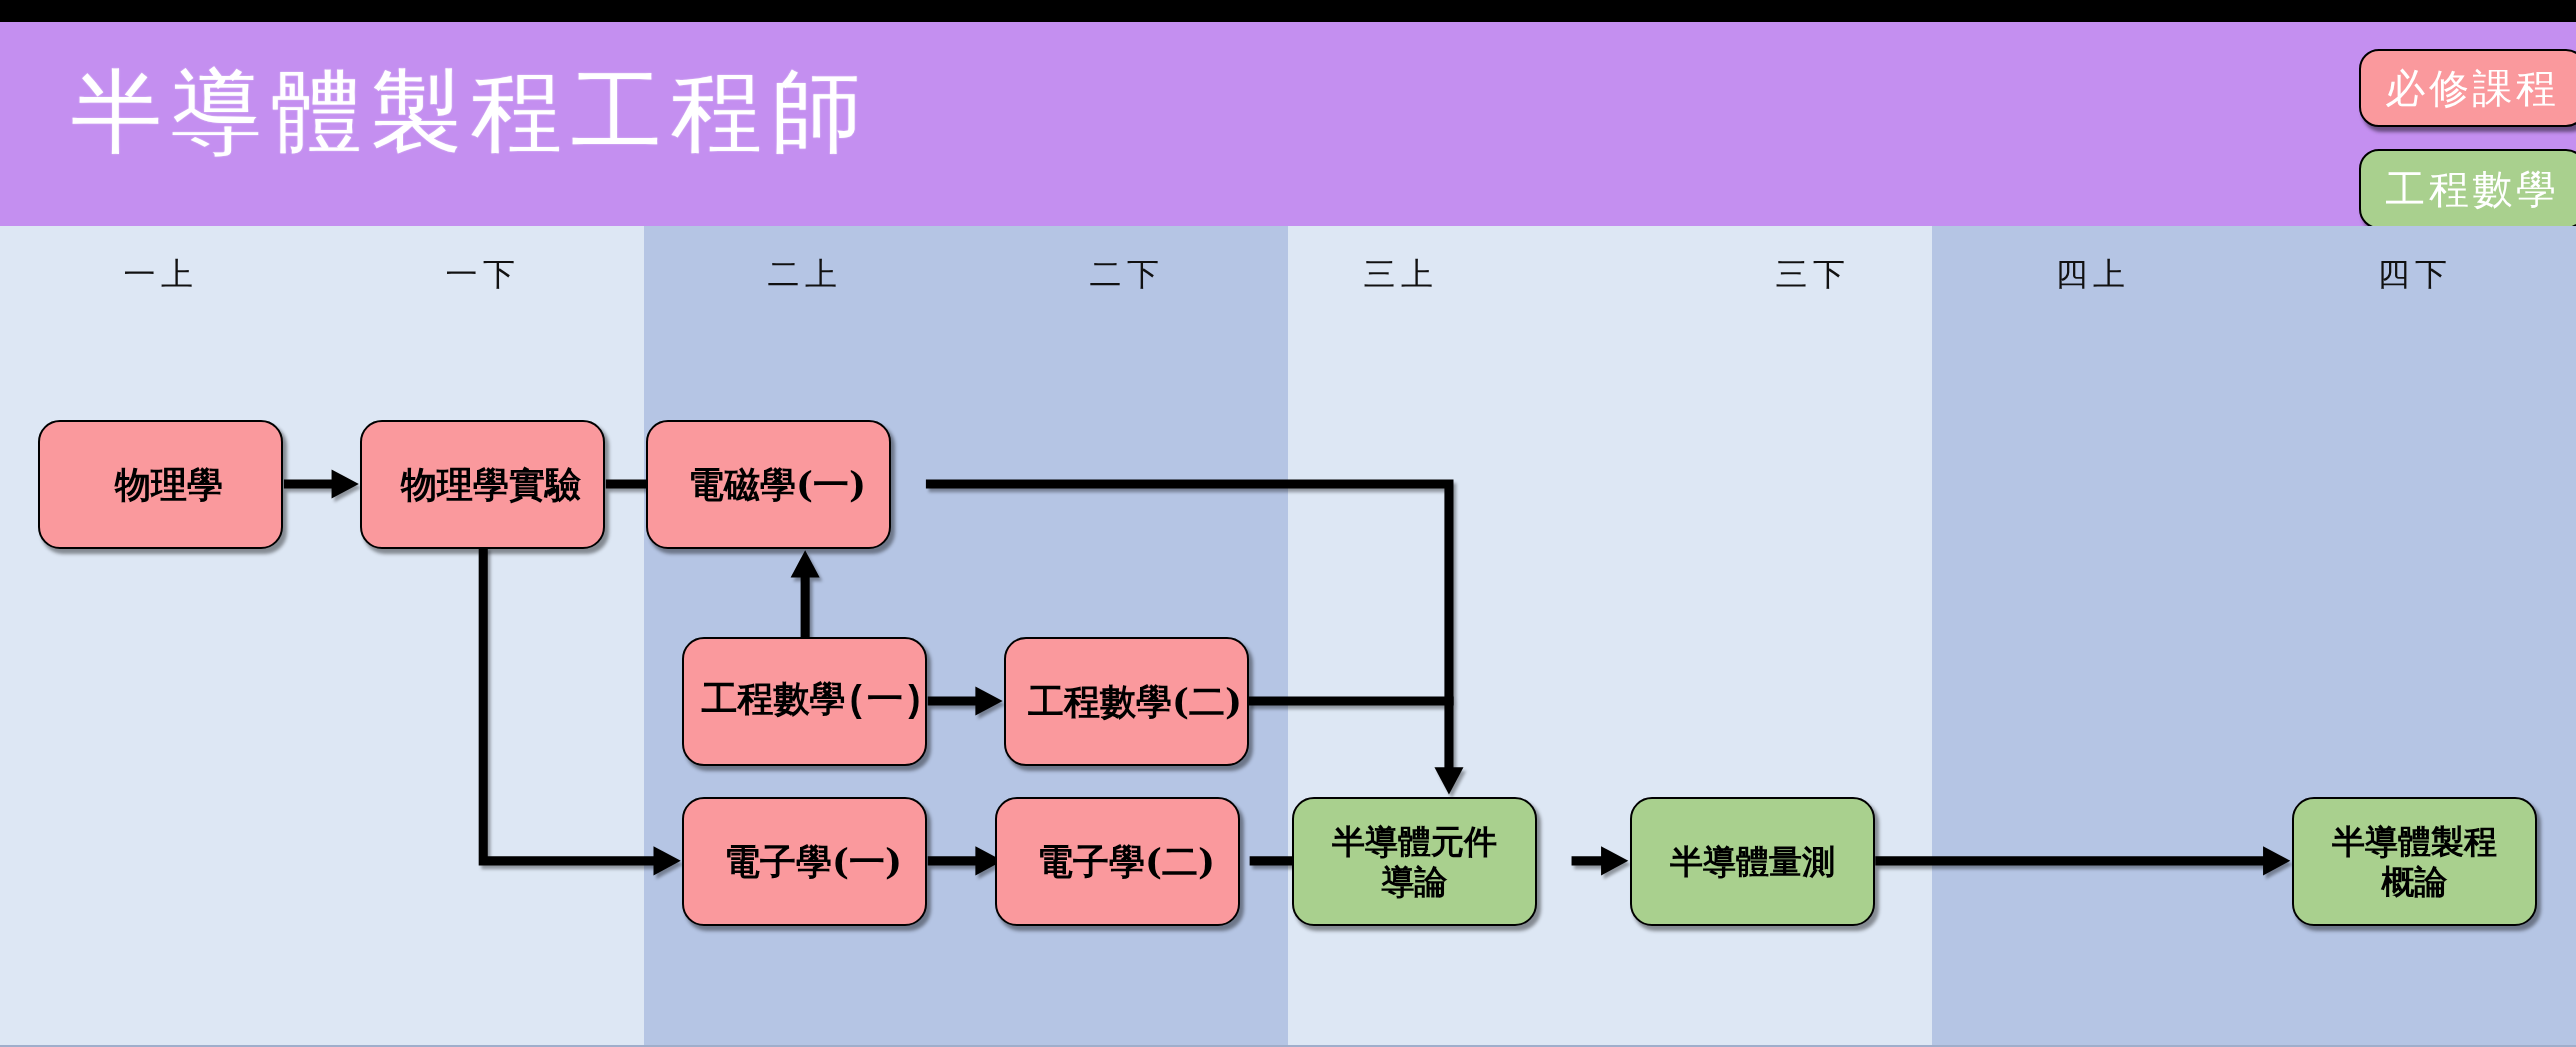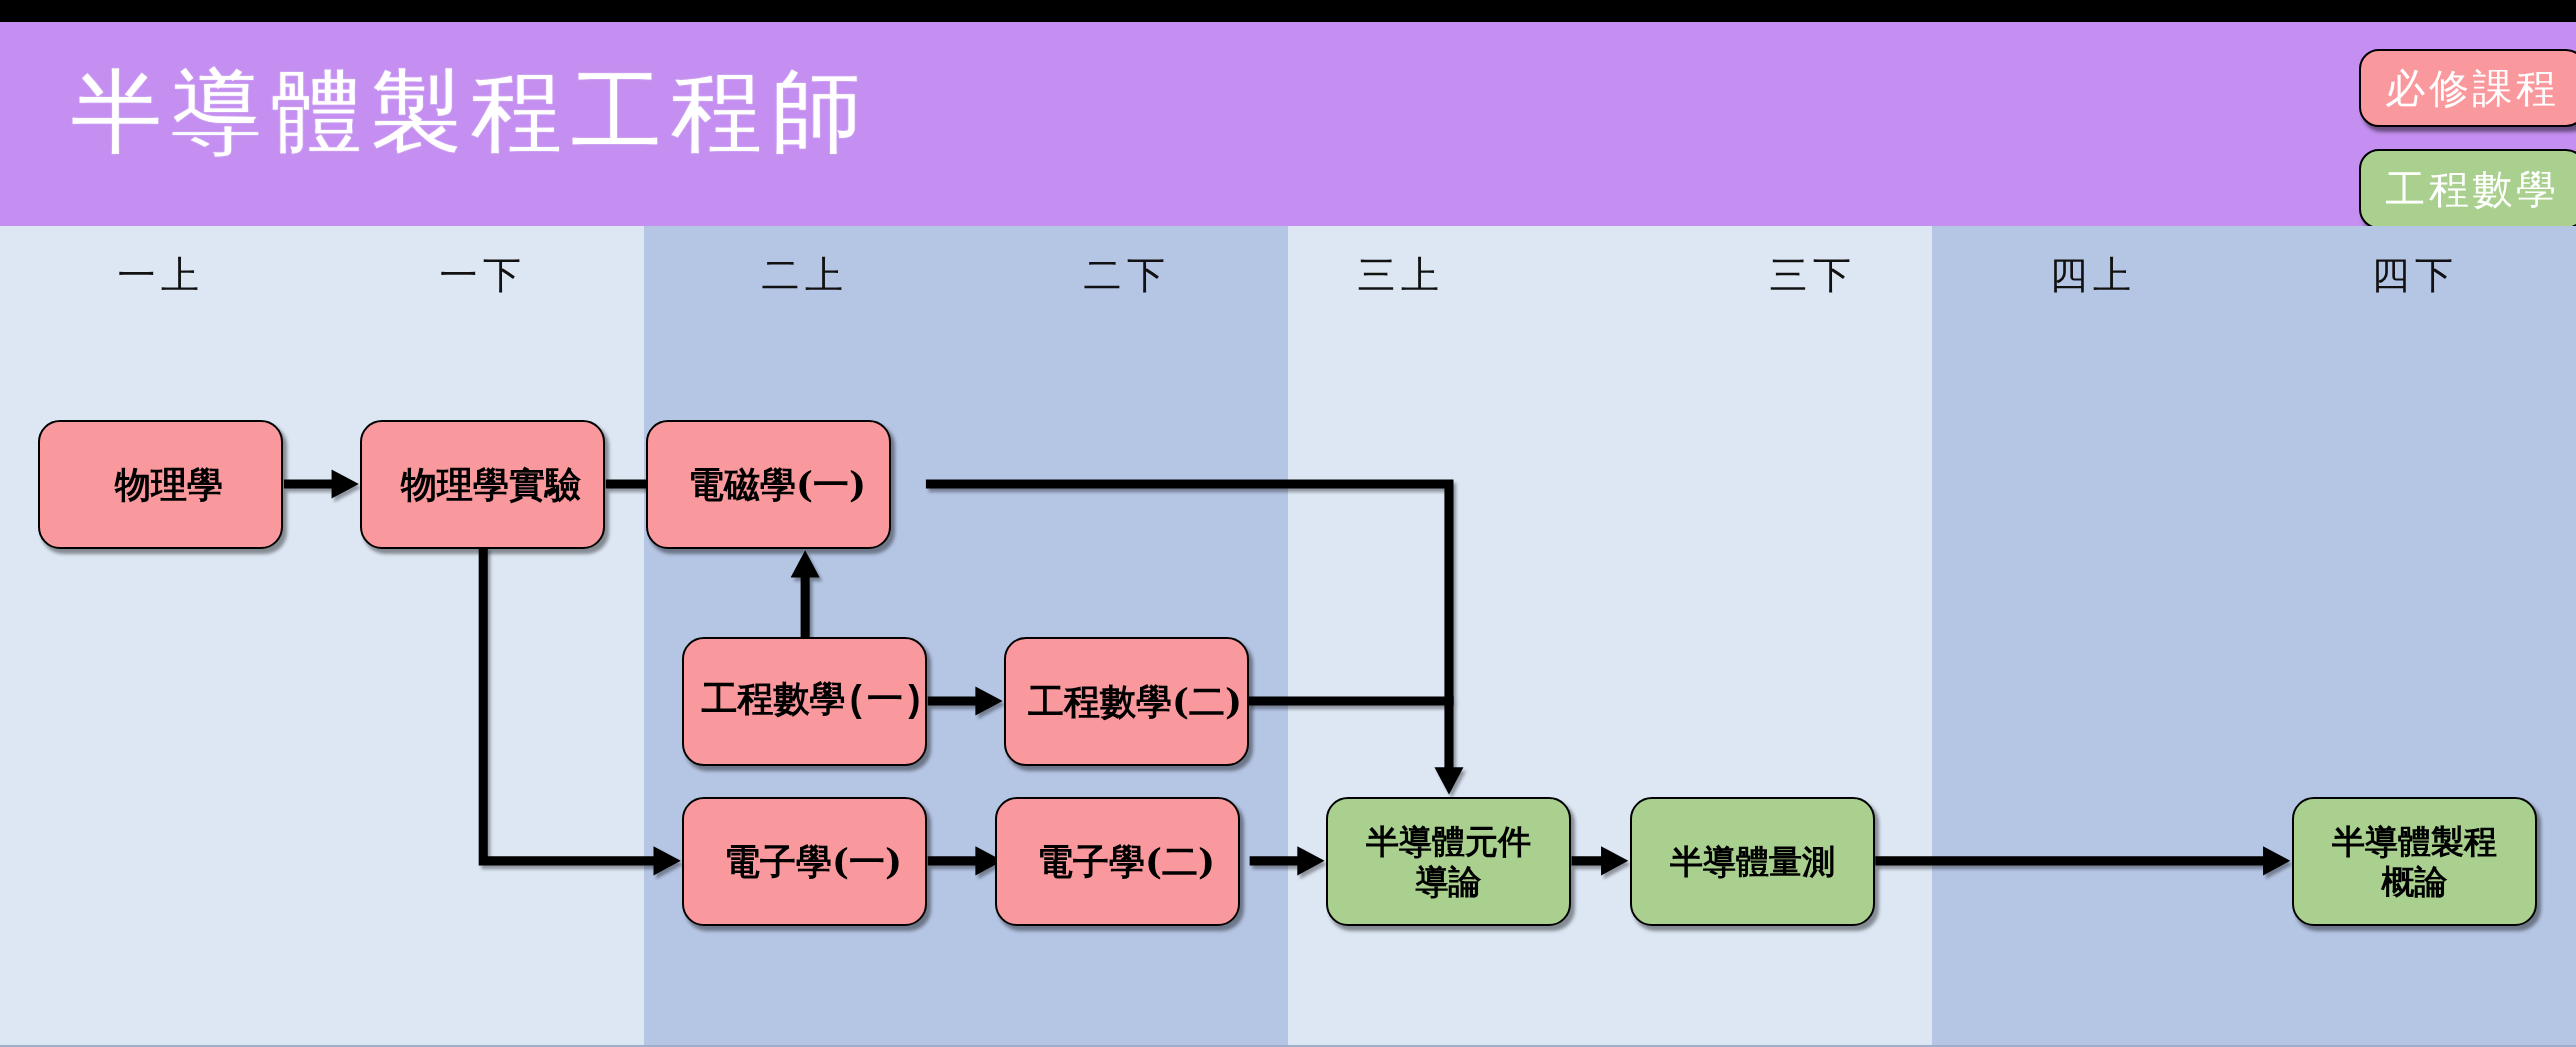--- a/index.html
+++ b/index.html
@@ -25,21 +25,21 @@
     display:flex;align-items:center;justify-content:center;
     color:#fff;font-size:40px;letter-spacing:3.6px;white-space:nowrap;
   }
   .chip-required{top:27px;height:74px;background:#FA999D;}
   .chip-elective{top:127px;height:76px;background:#A9D08E;}
   .band{position:absolute;top:226px;height:821px;}
   .band.light{background:#DDE7F4;}
   .band.dark{background:#B5C5E4;}
   .col-header{
     position:absolute;transform:translate(-50%,-50%);
-    font-size:38px;color:#111;letter-spacing:5.4px;white-space:nowrap;
+    font-size:32px;color:#111;letter-spacing:5.4px;white-space:nowrap;
   }
   .edges{position:absolute;left:0;top:0;}
   .course-box{
     position:absolute;width:245px;height:129px;
     border:2.7px solid #000;border-radius:22px;
     box-sizing:border-box;
     box-shadow:3.6px 4.5px 3.6px rgba(0,0,0,.4);
     display:flex;align-items:center;justify-content:center;text-align:center;
     font-weight:bold;color:#000;
     font-size:36px;line-height:1.2;white-space:pre-line;
@@ -113,21 +113,21 @@
   </svg>
 
   <div id="boxes">
       <div class="course-box required" style="left: 38px; top: 420px;">物理學</div>
       <div class="course-box required" style="left: 360px; top: 420px;">物理學實驗</div>
       <div class="course-box required" style="left: 646px; top: 420px;">電磁學(一)</div>
       <div class="course-box required" style="left: 682px; top: 637px; font-family: Liberation Mono, monospace;">工程數學(一)</div>
       <div class="course-box required" style="left: 1004px; top: 637px;">工程數學(二)</div>
       <div class="course-box required" style="left: 682px; top: 797px;">電子學(一)</div>
       <div class="course-box required" style="left: 995px; top: 797px;">電子學(二)</div>
-      <div class="course-box elective" style="left: 1326px; top: 797px;">半導體元件
+      <div class="course-box elective" style="left: 1292px; top: 797px;">半導體元件
 導論</div>
       <div class="course-box elective" style="left: 1630px; top: 797px;">半導體量測</div>
       <div class="course-box elective" style="left: 2292px; top: 797px;">半導體製程
 概論</div>
     </div>
 
   <div class="bottom-edge"></div>
 </div>
 
 

